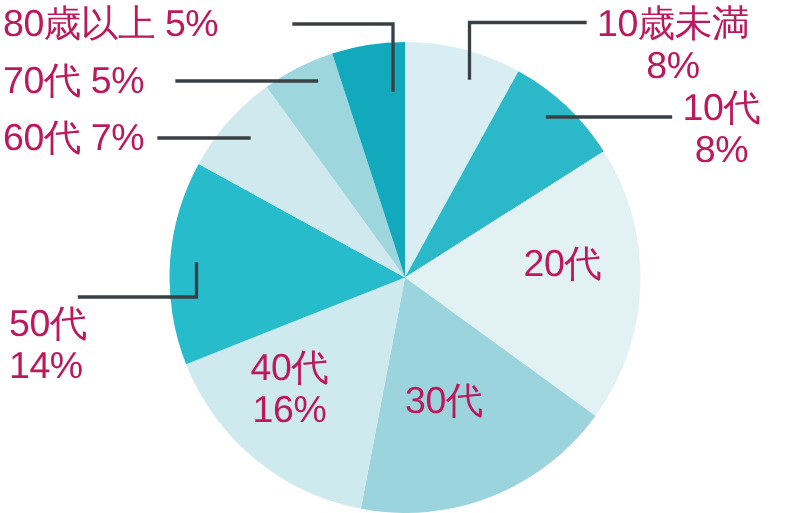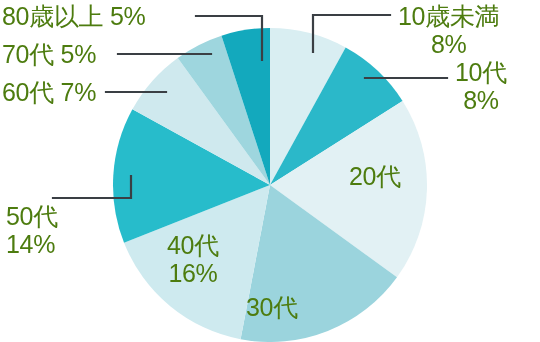--- a/index.html
+++ b/index.html
@@ -17,41 +17,41 @@
   }
   #pie-svg {
     position: absolute;
     left: 0;
     top: 0;
     width: 540px;
     height: 342px;
   }
   .lbl {
     position: absolute;
-    color: #4d7c0f;
+    color: #be185d;
     font-family: "Liberation Sans", "DejaVu Sans", sans-serif;
     font-size: 25px;
     line-height: 1.12;
     white-space: nowrap;
     letter-spacing: -0.3px;
   }
   .lbl .l2 { display: block; }
   .lbl.calign { text-align: center; }
 
   
   #label-80        { left: 2px;   top: 2px;    }
   #label-70        { left: 2px;   top: 40px;   }
   #label-60        { left: 2px;   top: 78px; text-align: right;   }
   #label-50        { left: 6px;   top: 202px;  }
   #label-under10   { left: 398px; top: 2px; text-align: center;    }
   #label-10        { left: 455px; top: 58px;   }
 
   
   #label-20        { left: 349px; top: 162px;  }
-  #label-30        { left: 246px; top: 253px; margin-top: 40px;  }
+  #label-30        { left: 270px; top: 253px;  }
   #label-40        { left: 167px; top: 231px;  }
 </style>
 </head>
 <body>
 
 <div id="page">
 
   <svg id="pie-svg" viewBox="0 0 540 342">
     <g>
 

